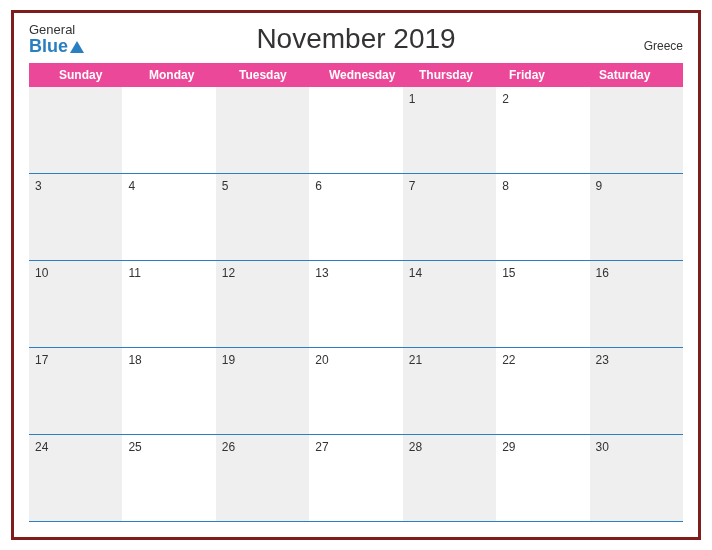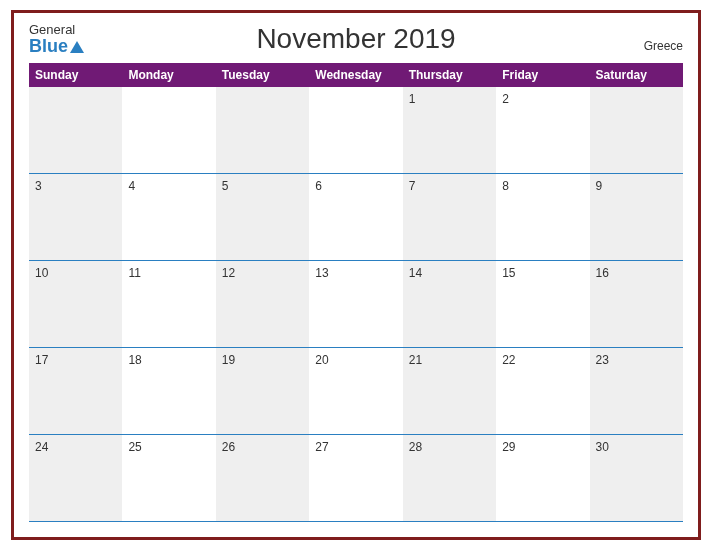--- a/index.html
+++ b/index.html
@@ -73,24 +73,25 @@
       margin-top: 16px;
     }
     .calendar-grid {
       flex: 1;
       display: flex;
       flex-direction: column;
     }
     .grid-header {
       display: grid;
       grid-template-columns: repeat(7, 1fr);
-      background: #701a75;
+      background: #ec4899;
       color: #fff;
       font-size: 12px;
       font-weight: bold;
+      padding-left: 24px;
     }
     .grid-header-cell {
       padding: 5px 6px;
       text-align: left;
     }
     .grid-body {
       flex: 1;
       display: flex;
       flex-direction: column;
     }

